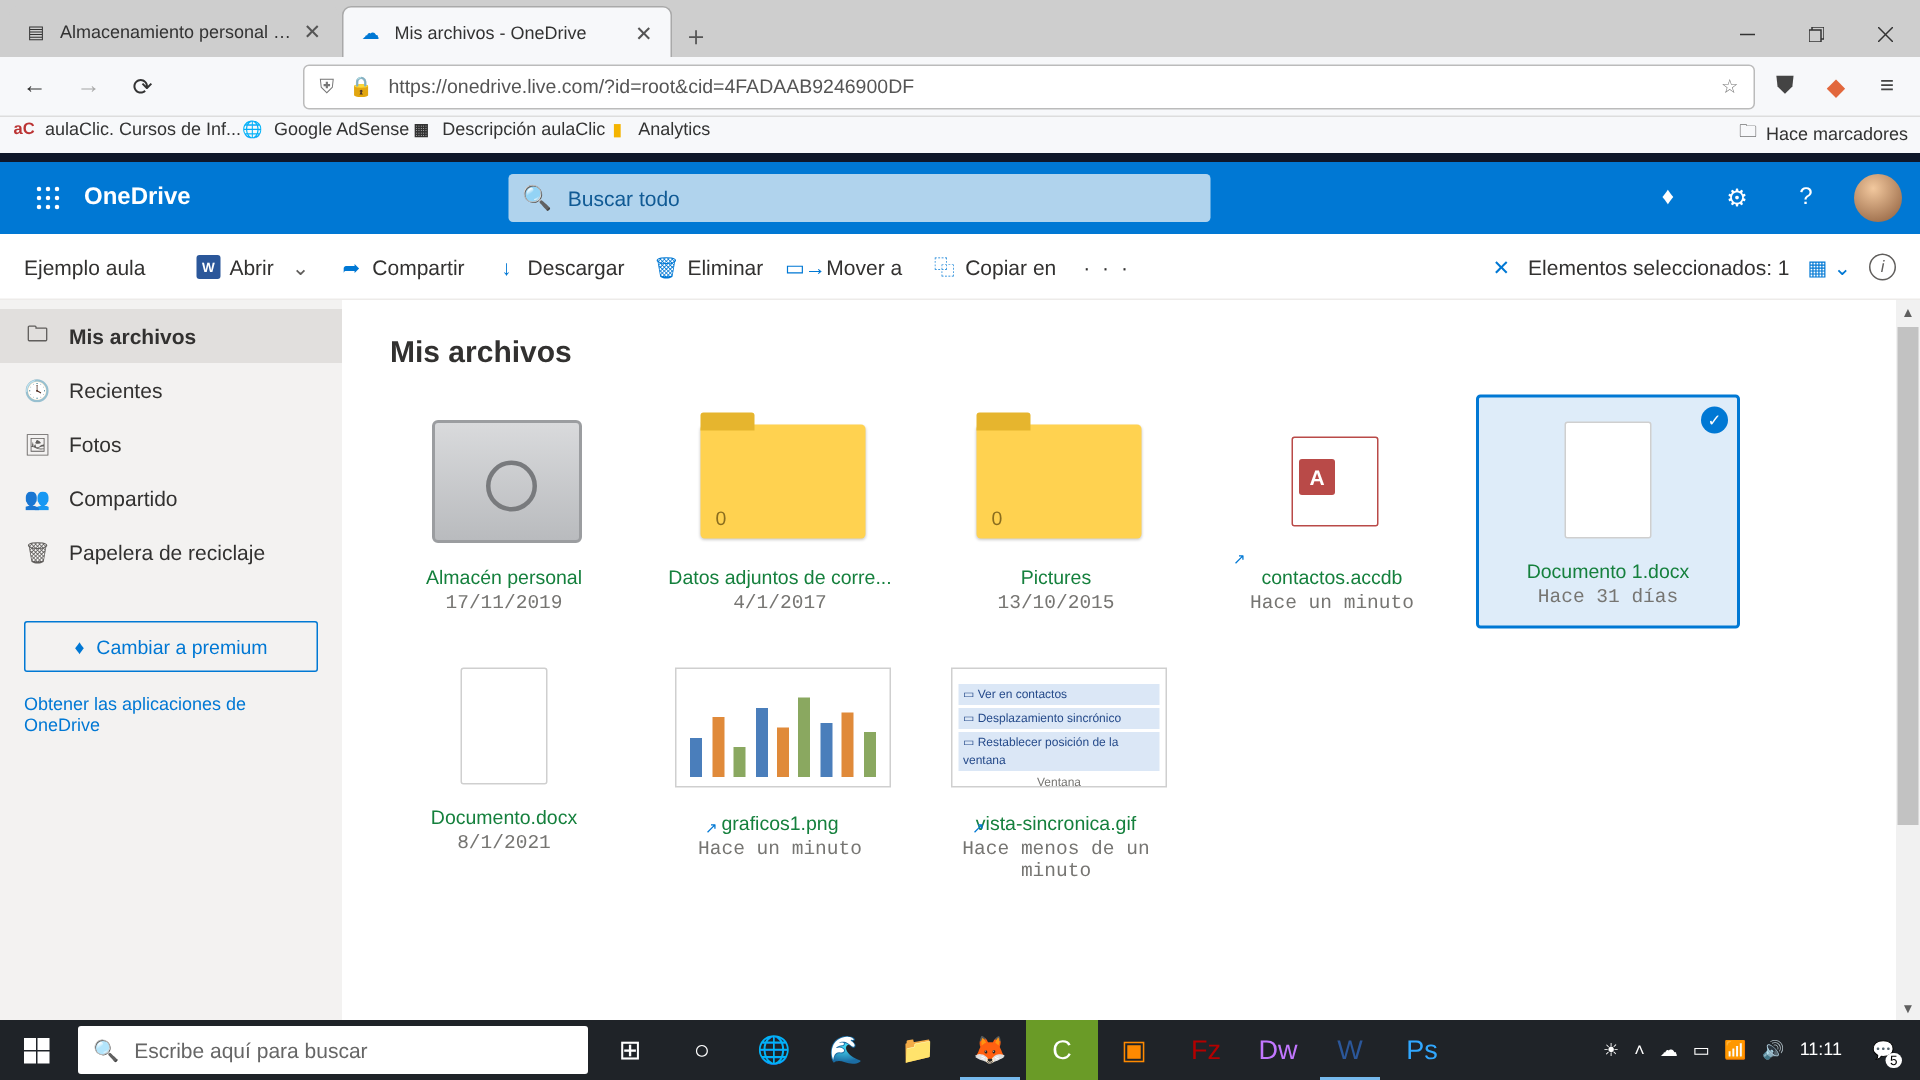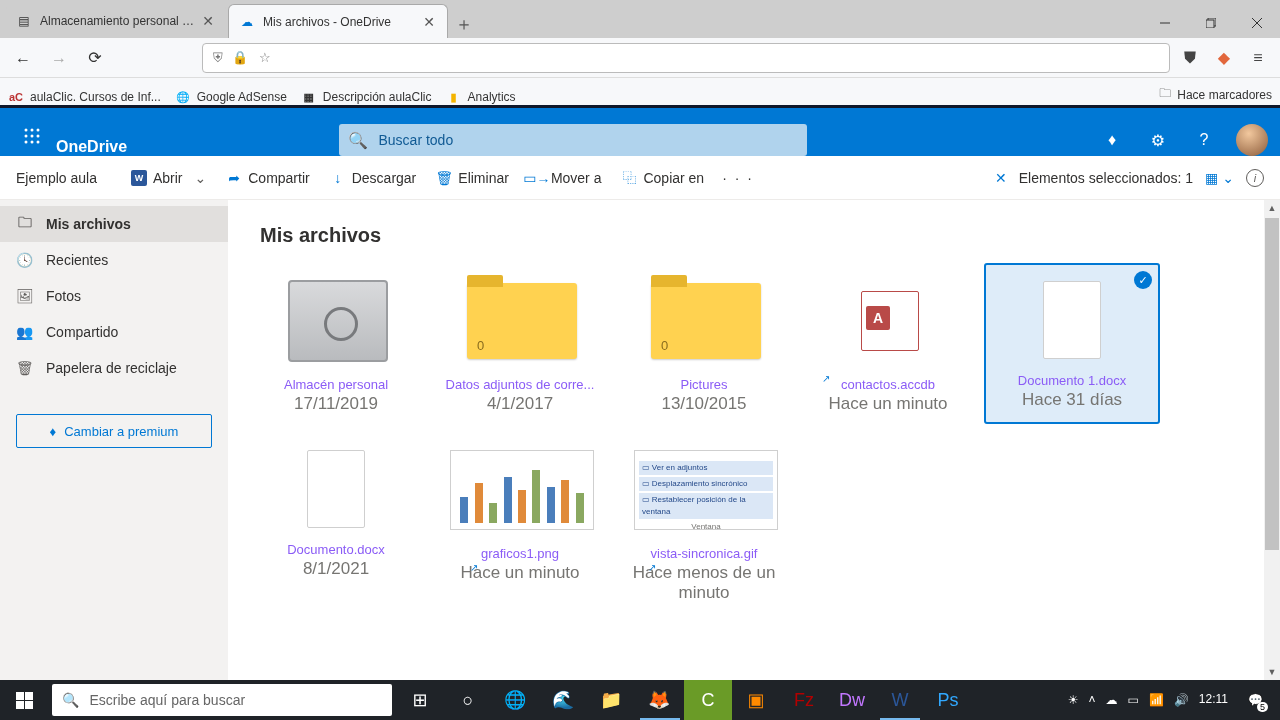--- a/index.html
+++ b/index.html
@@ -18,27 +18,27 @@
 .win-btn { width: 46px; height: 30px; display: flex; align-items: center; justify-content: center; color: #333; }
 .win-btn svg { width: 10px; height: 10px; }
 
 .url-bar-row { display: flex; align-items: center; height: 40px; background: #f7f8fa; padding: 0 8px; gap: 6px; border-bottom: 1px solid #ddd; }
 .nav-btn { width: 30px; height: 30px; display: flex; align-items: center; justify-content: center; color: #333; border-radius: 4px; }
 .nav-btn.disabled { color: #aaa; }
 .url-bar { flex: 1; display: flex; align-items: center; height: 30px; background: #fff; border: 1px solid #bbb; border-radius: 4px; padding: 0 10px; gap: 10px; font-size: 13px; color: #555; }
 .url-text { flex: 1; }
 .tool-icon { width: 28px; height: 28px; display: flex; align-items: center; justify-content: center; color: #444; }
 
-.bookmarks-bar { display: flex; align-items: flex-end; height: 30px; background: #f7f8fa; padding: 0 8px; gap: 14px; font-size: 12px; color: #333; border-bottom: 3px solid #0f172a; }
+.bookmarks-bar { display: flex; align-items: flex-start; height: 30px; background: #f7f8fa; padding: 0 8px; font-size: 12px; color: #333; border-bottom: 6px solid #0f172a; }
 .bm { display: flex; align-items: center; gap: 6px; }
 .bm .ico { width: 16px; height: 16px; display: inline-flex; align-items: center; justify-content: center; font-size: 11px; font-weight: bold; }
 .bm-right { margin-left: auto; }
 
 
-.od-header { height: 48px; background: #0078d4; display: flex; align-items: flex-end; padding: 0 12px; color: #fff; }
+.od-header { height: 48px; background: #0078d4; display: flex; align-items: center; padding: 0 12px; color: #fff; }
 .od-waffle { width: 40px; height: 40px; display: flex; align-items: center; justify-content: center; }
 .od-brand { font-size: 16px; font-weight: 600; margin-left: 4px; }
 .od-search { margin-left: auto; margin-right: auto; width: 468px; height: 32px; background: #b0d3ed; border-radius: 3px; display: flex; align-items: center; padding: 0 10px; gap: 10px; color: #105a94; position: relative; left: -40px;}
 .od-search input { border: none; background: transparent; outline: none; flex: 1; font-size: 14px; color: #105a94; }
 .od-search input::placeholder { color: #105a94; }
 .od-hicons { display: flex; gap: 18px; align-items: center; }
 .od-hicon { width: 28px; height: 28px; display: flex; align-items: center; justify-content: center; }
 .od-avatar { width: 32px; height: 32px; border-radius: 50%; background: radial-gradient(circle at 40% 30%, #f2c89e, #8a5a39); }
 
 
@@ -80,22 +80,22 @@
 .folder-doc-glyph { position: absolute; bottom: 6px; right: 8px; width: 14px; height: 18px; border: 1px solid #8a6d1e; border-radius: 1px; }
 .vault-ic { width: 100px; height: 82px; background: linear-gradient(#d9dadc,#b9bbbe); border: 2px solid #9b9da0; border-radius: 4px; position: relative; }
 .vault-ic::after { content: ""; position: absolute; top: 50%; left: 50%; width: 28px; height: 28px; margin: -14px 0 0 -14px; border: 3px solid #787a7d; border-radius: 50%; }
 .img-thumb { width: 144px; height: 80px; background: #fff; border: 1px solid #cfcfcf; display: flex; align-items: flex-end; justify-content: space-around; padding: 6px; }
 .bar { width: 8px; background: #4a7ebb; }
 .bar.o { background: #e08a3a; } .bar.g { background: #8aa860; }
 .img-thumb2 { width: 144px; height: 80px; background: #fff; border: 1px solid #cfcfcf; padding: 8px 4px; font-size: 8px; color: #254a8a; line-height: 1.5; text-align: left; }
 .img-thumb2 .ln { background: #dbe7f6; margin: 2px 0; padding: 1px 3px; }
 .acc-ic { width: 58px; height: 60px; background: #fff; border: 1px solid #b94a48; border-radius: 2px; position: relative; }
 .acc-ic::before { content:"A"; position:absolute; top:14px; left:4px; width:24px; height:24px; background:#b94a48; color:#fff; font-weight:bold; font-size:14px; display:flex; align-items:center; justify-content:center; border-radius:2px; }
-.fname { font-size: 13px; color: #8b5cf6; white-space: nowrap; overflow: hidden; text-overflow: ellipsis; }
-.fmeta { font-size: 17px; color: #767572; margin-top: 2px; }
+.fname { font-size: 13px; color: #15803d; white-space: nowrap; overflow: hidden; text-overflow: ellipsis; }
+.fmeta { font-size: 13px; color: #767572; margin-top: 2px; font-family: Liberation Mono, monospace; }
 .share-arrow { position: absolute; font-size: 10px; color: #0078d4; }
 .scroll-y { position: absolute; right: 0; top: 0; width: 16px; height: 100%; background: #f1f1f1; }
 .scroll-thumb { position: absolute; right: 1px; top: 18px; width: 14px; height: 332px; background: #c2c2c2; border-radius: 0; }
 .scroll-arr { position: absolute; width: 16px; height: 16px; left: 0; color: #606060; font-size: 9px; display:flex; align-items:center; justify-content:center; }
 
 
 .taskbar { position: fixed; bottom: 0; left: 0; right: 0; height: 40px; background: #1f2328; display: flex; align-items: center; color: #fff; }
 .start-btn { width: 48px; height: 40px; display: flex; align-items: center; justify-content: center; }
 .win-logo { display: grid; grid-template: 8px 8px / 8px 8px; gap: 1px; }
 .win-logo span { background: #fff; }
@@ -146,20 +146,21 @@
   </div>
 
   <div class="url-bar-row">
     <div class="nav-btn">←</div>
     <div class="nav-btn disabled">→</div>
     <div class="nav-btn">⟳</div>
     <div style="width:80px"></div>
     <div class="url-bar">
       <span style="color:#777">⛨</span>
       <span style="color:#777">🔒</span>
+      <span class="url-text">https://onedrive.live.com/?id=root&amp;cid=4FADAAB9246900DF</span>
       <span style="color:#777">☆</span>
     </div>
     <div class="tool-icon">⛊</div>
     <div class="tool-icon" style="color:#e2673c">◆</div>
     <div class="tool-icon">≡</div>
   </div>
 
   <div class="bookmarks-bar">
     <div class="bm">
         <span class="ico" style="color:#b33">aC</span>
@@ -272,20 +273,21 @@
       </div>
     <div class="side-item">
         <span class="side-ic">🗑</span>
         <span>Papelera de reciclaje</span>
       </div>
     <div class="side-spacer"></div>
     <div class="prem-btn">
         <span>♦</span>
         <span>Cambiar a premium</span>
       </div>
+    <div class="side-apps"><a href="#">Obtener las aplicaciones de OneDrive</a></div>
   </div>
 
   <div class="od-main">
     <div class="main-title">Mis archivos</div>
     <div class="file-grid">
 
       <div class="tile">
         <div class="thumb">
             <div class="vault-ic"></div>
           </div>
@@ -351,21 +353,21 @@
         </div>
           </div>
         <span class="share-arrow" style="bottom:38px; left:36px">↗</span>
         <div class="fname">graficos1.png</div>
         <div class="fmeta">Hace un minuto</div>
       </div>
 
       <div class="tile">
         <div class="thumb">
             <div class="img-thumb2">
-          <div class="ln">▭ Ver en adjuntos</div>
+          <div class="ln">▭ Ver en contactos</div>
           <div class="ln">▭ Desplazamiento sincrónico</div>
           <div class="ln">▭ Restablecer posición de la ventana</div>
           <div style="text-align:center;color:#767572">Ventana</div>
         </div>
           </div>
         <span class="share-arrow" style="bottom:38px; left:30px">↗</span>
         <div class="fname">vista-sincronica.gif</div>
         <div class="fmeta">Hace menos de un minuto</div>
       </div>
 
@@ -406,16 +408,16 @@
     <div class="tbi active" style="color:#2b579a">W</div>
     <div class="tbi" style="color:#31a8ff">Ps</div>
   </div>
   <div class="tray">
     <span>☀</span>
     <span>˄</span>
     <span>☁</span>
     <span>▭</span>
     <span>📶</span>
     <span>🔊</span>
-    <div class="clock"><span>12:11</span></div>
+    <div class="clock"><span>11:11</span></div>
     <div class="notif">💬<span class="badge">5</span></div>
   </div>
 </div>
 
 </body></html>

